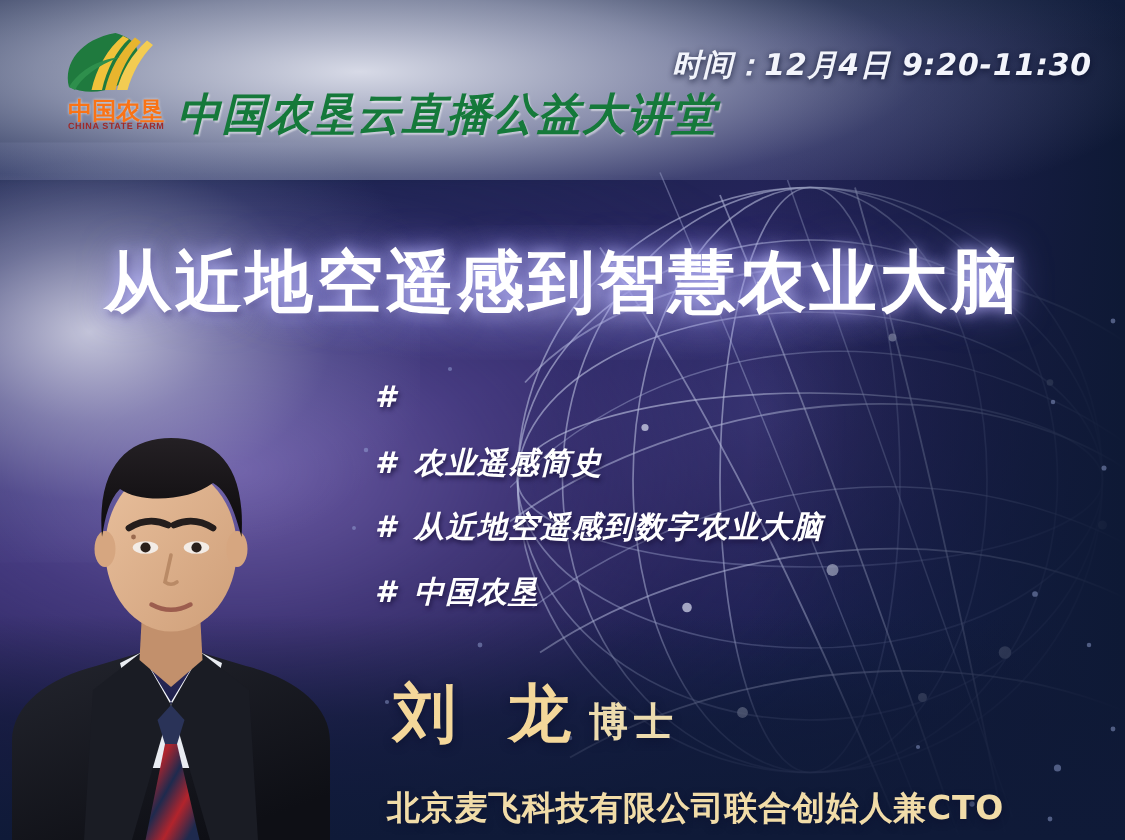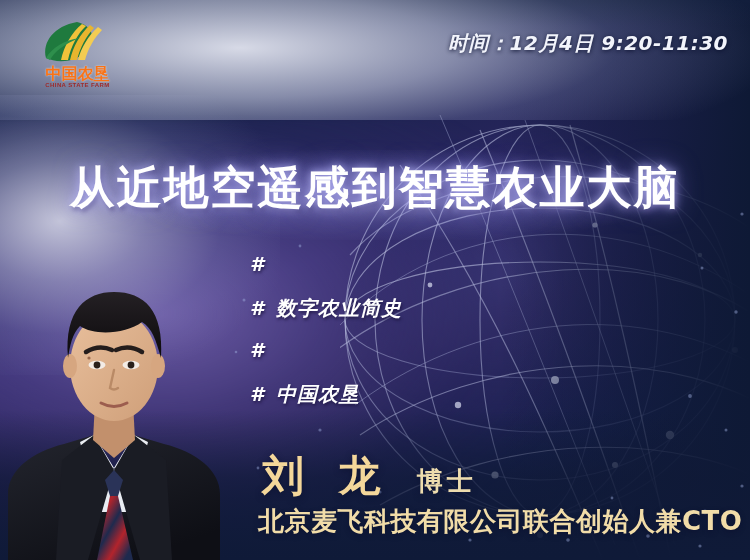--- a/index.html
+++ b/index.html
@@ -124,29 +124,29 @@
     padding-left:262px;
     display:flex;align-items:baseline;white-space:nowrap;text-align:right;
   }
   .speaker-name{
     font-size:42px;font-weight:bold;color:#f4d79a;
     letter-spacing:10px;
     font-family:"DejaVu Sans","Liberation Sans",sans-serif;
     text-shadow:0 2px 6px rgba(12,18,48,.85);
   }
   .speaker-degree{
-    margin-left:26px;
+    margin-left:2px;
     font-size:26px;font-weight:bold;color:#eddcae;
     letter-spacing:4px;
     font-family:"DejaVu Sans","Liberation Sans",sans-serif;
     text-shadow:0 2px 6px rgba(12,18,48,.85);
   }
   .speaker-affil{
-    margin-top:0;padding-left:258px;
-    font-size:26px;font-weight:bold;color:#f1dca8;
+    margin-top:20px;padding-left:258px;
+    font-size:22px;font-weight:bold;color:#f1dca8;
     letter-spacing:.5px;
     font-family:"DejaVu Sans","Liberation Sans",sans-serif;
     text-shadow:0 2px 5px rgba(12,18,48,.85);
     white-space:nowrap;
   }
 
   
   .portrait{position:absolute;left:2px;top:262px;width:224px;height:298px;}
 </style>
 </head>
@@ -310,36 +310,38 @@
         <path d="M52,6 C42,14 34,28 31,42 L38,42 C41,28 48,15 56,8 Z" fill="#f0c23a"></path>
         <path d="M60,7 C50,16 43,29 40,42 L47,42 C50,30 56,18 64,10 Z" fill="#e8b52e"></path>
         <path d="M68,9 C58,18 51,30 48,42 L55,42 C58,31 64,20 72,12 Z" fill="#f3cc52"></path>
         <path d="M16,40 C22,30 34,22 50,20 C34,26 24,34 20,42 Z" fill="#2e8f4c"></path>
       </svg>
       <div class="logo-cn">中国农垦</div>
       <div class="logo-en">CHINA STATE FARM</div>
     </div>
 
 
+    <div class="brand-line">中国农垦云直播公益大讲堂</div>
 
     <div class="time-line">时间：12月4日 9:20-11:30</div>
   </div>
 
   <div class="main-title">从近地空遥感到智慧农业大脑</div>
 
   <div class="topics">
     <div class="topic">
       <span class="hash">#</span>
     </div>
     <div class="topic">
       <span class="hash">#</span>
-      <span>数字农业简史</span>
+      <span>农业遥感简史</span>
     </div>
     <div class="topic">
       <span class="hash">#</span>
+      <span>从近地空遥感到数字农业大脑</span>
     </div>
     <div class="topic">
       <span class="hash">#</span>
       <span>中国农垦</span>
     </div>
   </div>
 
   <div class="speaker-block">
     <div class="speaker-row">
       <span class="speaker-name">刘 龙</span>

